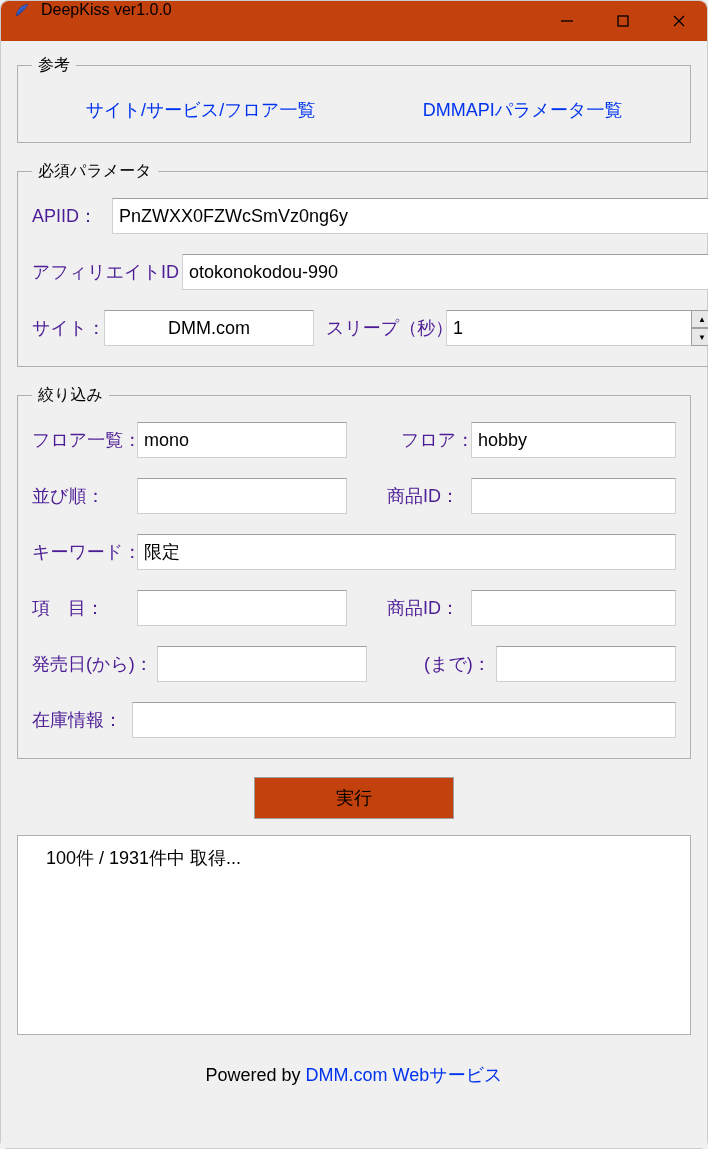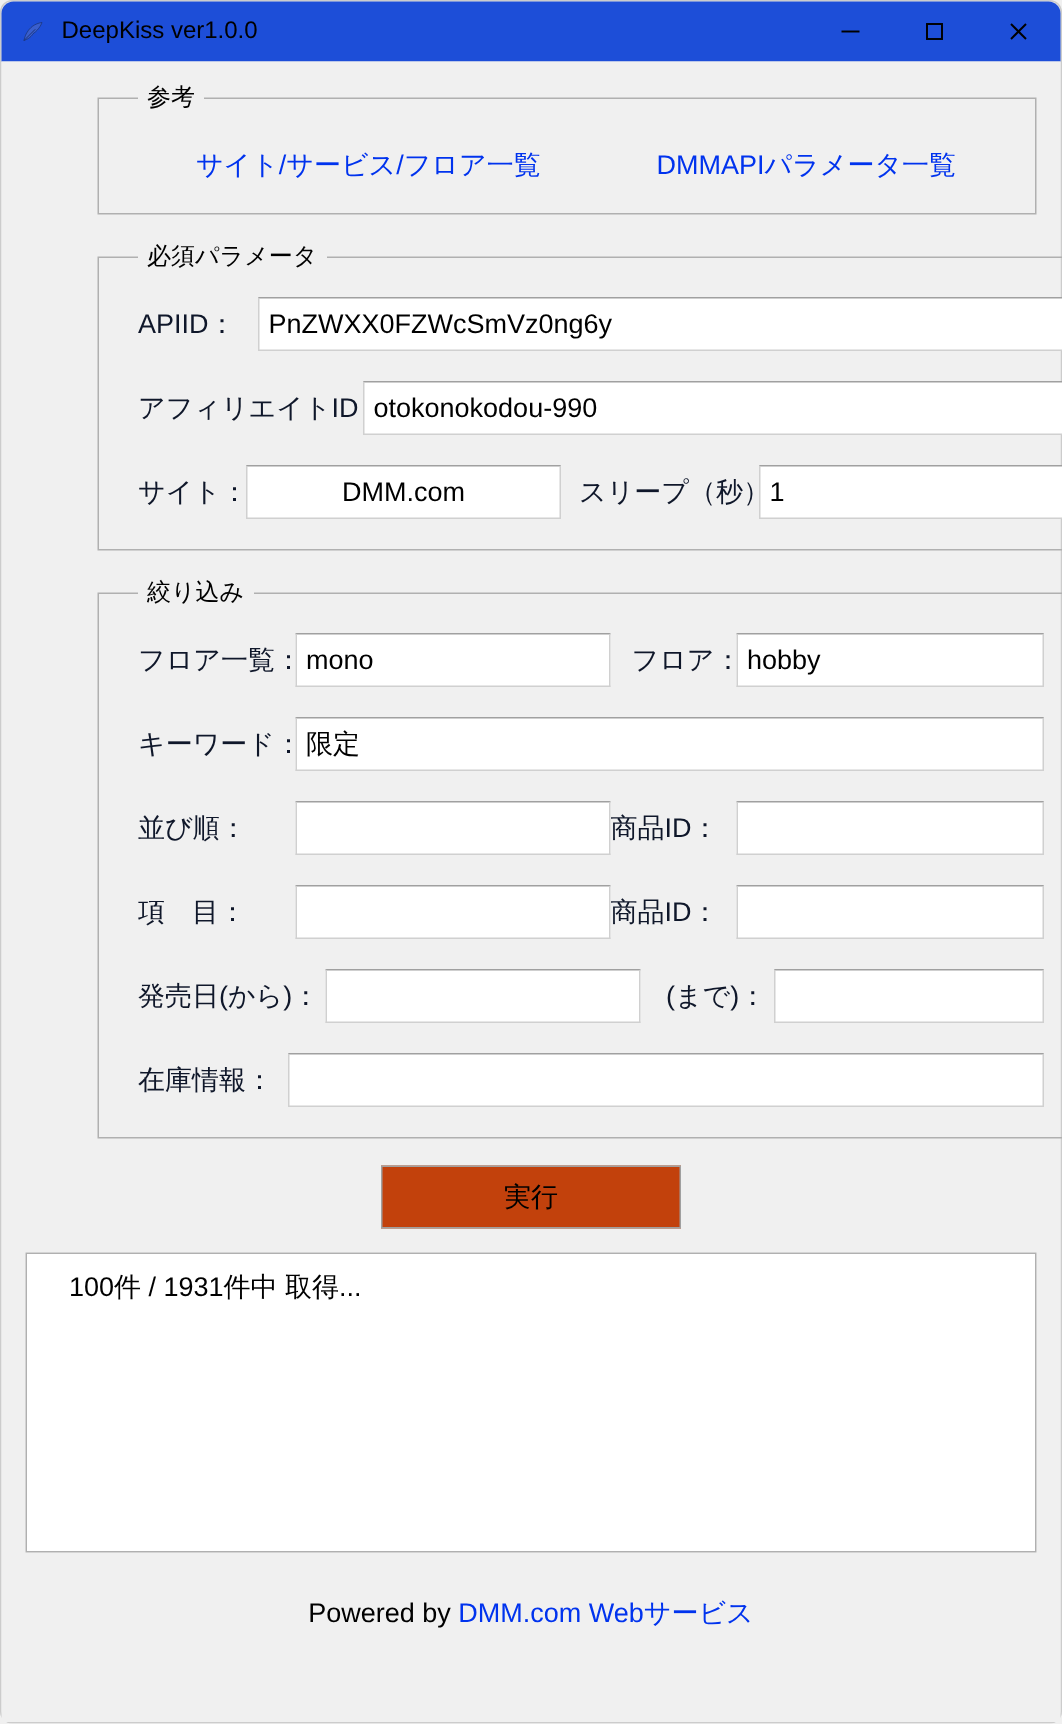--- a/index.html
+++ b/index.html
@@ -15,23 +15,23 @@
       border: 1px solid #ccc;
       border-radius: 8px;
       width: 708px;
       height: 1149px;
       display: flex;
       flex-direction: column;
     }
     .titlebar {
       height: 40px;
       display: flex;
-      align-items: center;
+      align-items: flex-start;
       padding: 0 0 0 12px;
-      background: #1d4ed8;
+      background: #c2410c;
       border-radius: 8px 8px 0 0;
     }
     .app-icon {
       width: 18px; height: 18px;
       margin-right: 10px;
     }
     .titlebar-title {
       font-size: 16px;
       color: #000;
       flex: 1;
@@ -52,23 +52,22 @@
     }
     .win-btn svg { width: 14px; height: 14px; }
     .content {
       flex: 1;
       padding: 14px 16px;
       background: #f0f0f0;
     }
     fieldset {
       border: 1px solid #b0b0b0;
       margin-bottom: 18px;
-      padding: 16px 14px 14px 26px;
+      padding: 16px 14px 14px 14px;
       position: relative;
-      margin-left: 48px;
     }
     legend {
       font-size: 16px;
       padding: 0 6px;
       color: #000;
     }
     .ref-links {
       display: flex;
       justify-content: space-around;
       padding: 6px 0;
@@ -79,21 +78,21 @@
       cursor: pointer;
     }
     .row {
       display: flex;
       align-items: center;
       margin-bottom: 20px;
     }
     .row:last-child { margin-bottom: 0; }
     .label {
       font-size: 18px;
-      color: #0f172a;
+      color: #4c1d95;
       white-space: nowrap;
     }
     input.txt {
       font-size: 18px;
       padding: 4px 6px;
       border: 1px solid #d0d0d0;
       border-top-color: #a0a0a0;
       background: #fff;
       height: 36px;
     }
@@ -242,33 +241,33 @@
 
       <div class="row">
         <span class="label w-service">フロア一覧：</span>
         <input class="txt" style="width: 210px;" value="mono">
         <span style="flex:1"></span>
         <span class="label w-floor">フロア：</span>
         <input class="txt" style="width: 205px;" value="hobby">
       </div>
 
       <div class="row">
-        <span class="label w-keyword">キーワード：</span>
-        <input class="txt" style="flex: 1 1 0%;" value="限定">
-      </div>
-
-      <div class="row">
         <span class="label w-sort">並び順：</span>
         <input class="txt" style="width: 210px;" value="">
         <span style="flex:1"></span>
         <span class="label w-prodid">商品ID：</span>
         <input class="txt" style="width: 205px;" value="">
       </div>
 
       <div class="row">
+        <span class="label w-keyword">キーワード：</span>
+        <input class="txt" style="flex: 1 1 0%;" value="限定">
+      </div>
+
+      <div class="row">
         <span class="label w-item">項　目：</span>
         <input class="txt" style="width: 210px;" value="">
         <span style="flex:1"></span>
         <span class="label w-itemid">商品ID：</span>
         <input class="txt" style="width: 205px;" value="">
       </div>
 
       <div class="row">
         <span class="label w-datefrom">発売日(から)：</span>
         <input class="txt" style="width: 210px;" value="">

